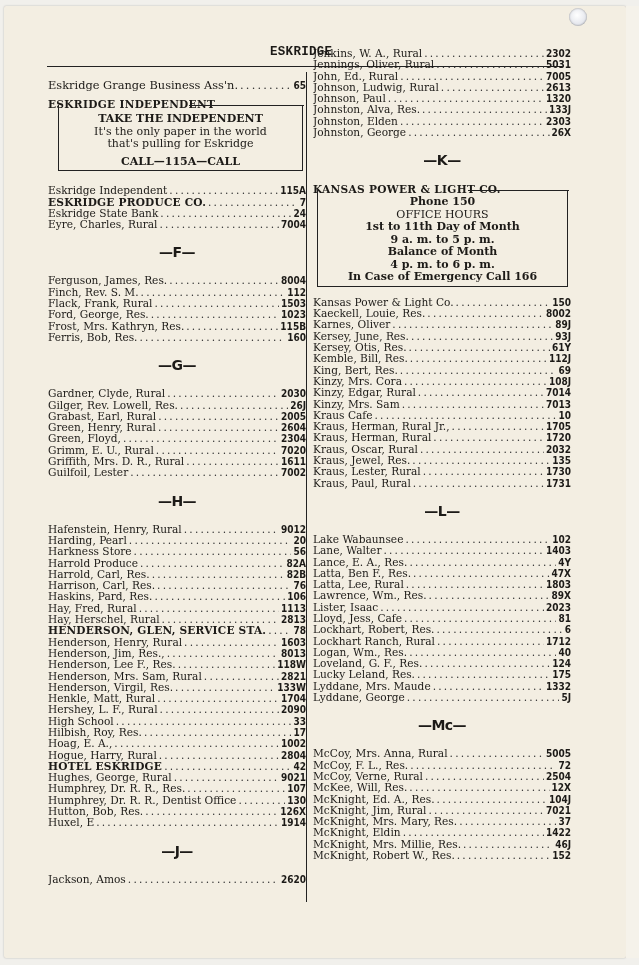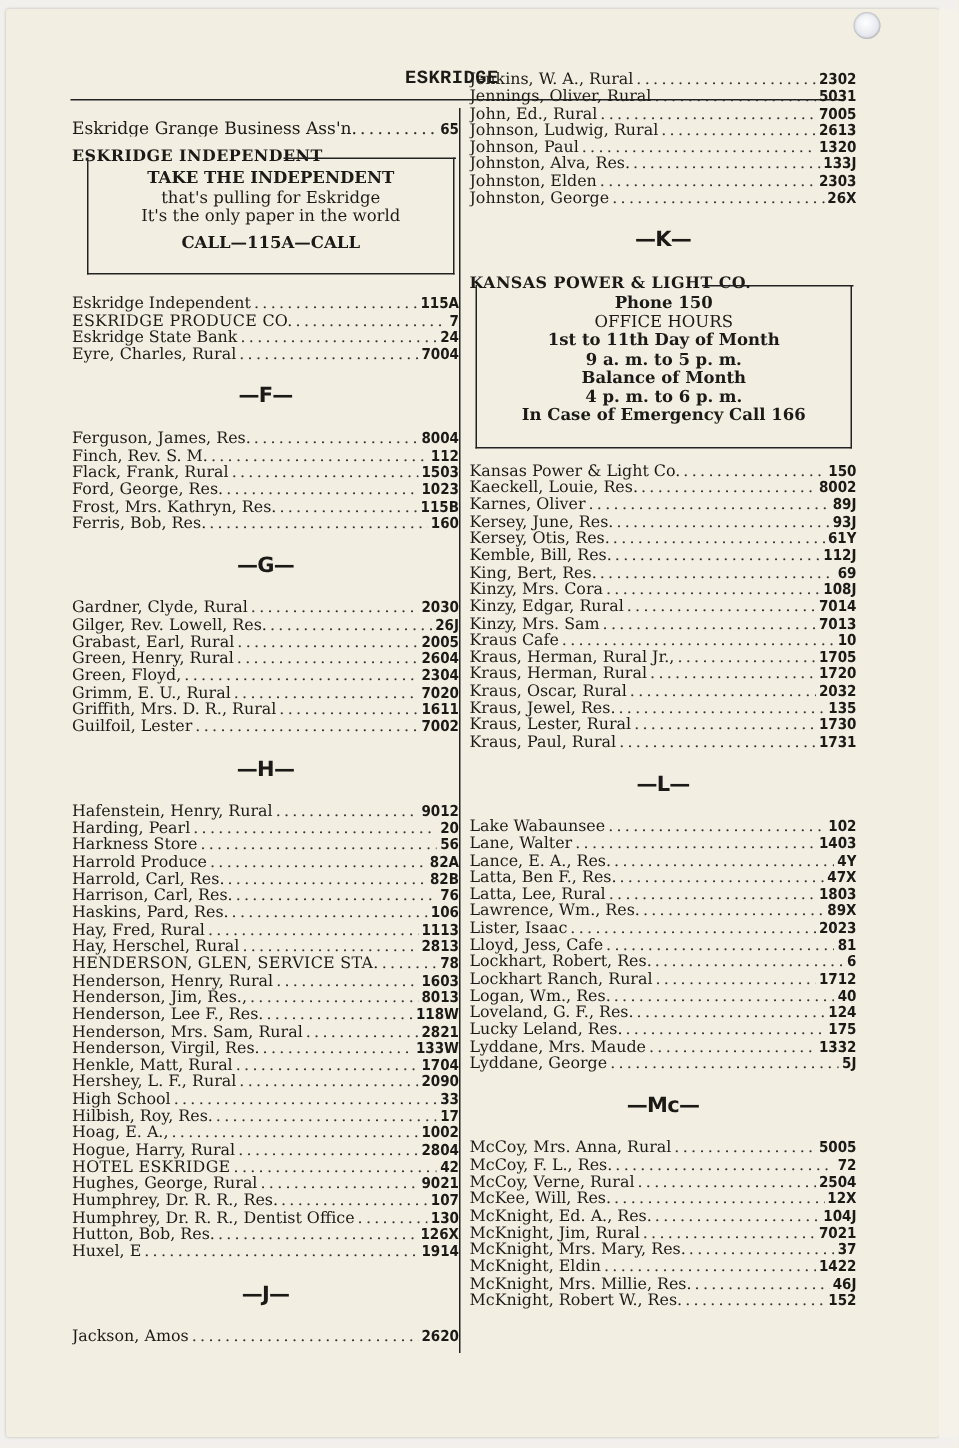--- a/index.html
+++ b/index.html
@@ -49,37 +49,37 @@
   }
   .entry .name { flex: 0 0 auto; }
   .entry .dots {
     flex: 1 1 auto; overflow: hidden; margin: 0 2px;
     letter-spacing: 2.2px; color: #333;
   }
   .entry .dots::before {
     content: "..............................................................................................";
   }
   .entry .num { flex: 0 0 auto; font-weight: bold; font-family: "DejaVu Sans Condensed", "DejaVu Sans", sans-serif; font-size: 10px; }
-  .entry.bold .name { font-weight: normal; letter-spacing: 0.2px; }
-  .entry.large { font-size: 11.4px; }
+  .entry.bold .name { font-weight: bold; letter-spacing: 0.2px; }
+  .entry.large { font-size: 11.4px; align-items: center; }
 
   .letter-heading {
     text-align: center; font-family: "DejaVu Sans", sans-serif; font-weight: bold;
     font-size: 14px; height: 17px; line-height: 17px;
     margin: 14px 0 14px 0; letter-spacing: -0.5px;
   }
   .section-label {
     font-weight: bold; font-size: 10.6px; letter-spacing: 0.3px; white-space: nowrap;
     position: relative; height: 13px; line-height: 13px;
   }
 
   .ad-box {
     border: 1.5px solid #222; border-top: none;
     margin-left: 10px; margin-right: 3px;
-    text-align: center; padding: 4px 4px 14px 4px;
+    text-align: center; padding: 4px 4px 2px 4px;
     position: relative;
   }
   .ad-top-rule {
     position: absolute; top: 0; right: -1.5px; height: 0; border-top: 1.5px solid #222;
   }
   .ad-line { font-size: 11px; line-height: 12.5px; }
   .ad-line.b { font-weight: bold; }
   .ad-line.gap { margin-top: 5px; text-align: center; }
 </style>
 </head>
@@ -100,22 +100,22 @@
     <span class="num">65</span>
   </div>
 
   <div style="height:7px"></div>
   <div class="section-label">
     <span>ESKRIDGE INDEPENDENT</span>
   </div>
   <div class="ad-box" style="margin-top:-6px;padding-top:8px;">
     <div class="ad-top-rule" style="left:130px;"></div>
     <div class="ad-line b">TAKE THE INDEPENDENT</div>
+    <div class="ad-line">It's the only paper in the world</div>
     <div class="ad-line">that's pulling for Eskridge</div>
-    <div class="ad-line">It's the only paper in the world</div>
     <div class="ad-line b gap">CALL—115A—CALL</div>
   </div>
 
   <div style="height:14px"></div>
   <div class="entry">
     <span class="name">Eskridge Independent</span>
       <span class="dots"></span>
       <span class="num">115A</span>
   </div>
   <div class="entry bold">

